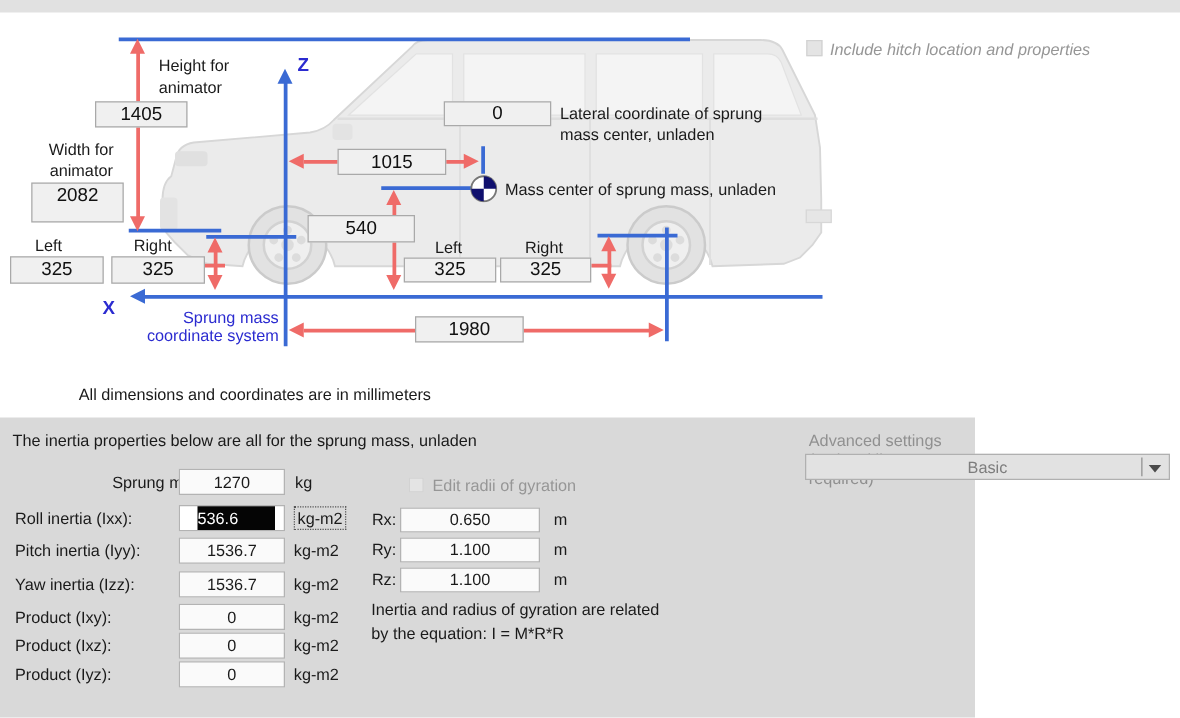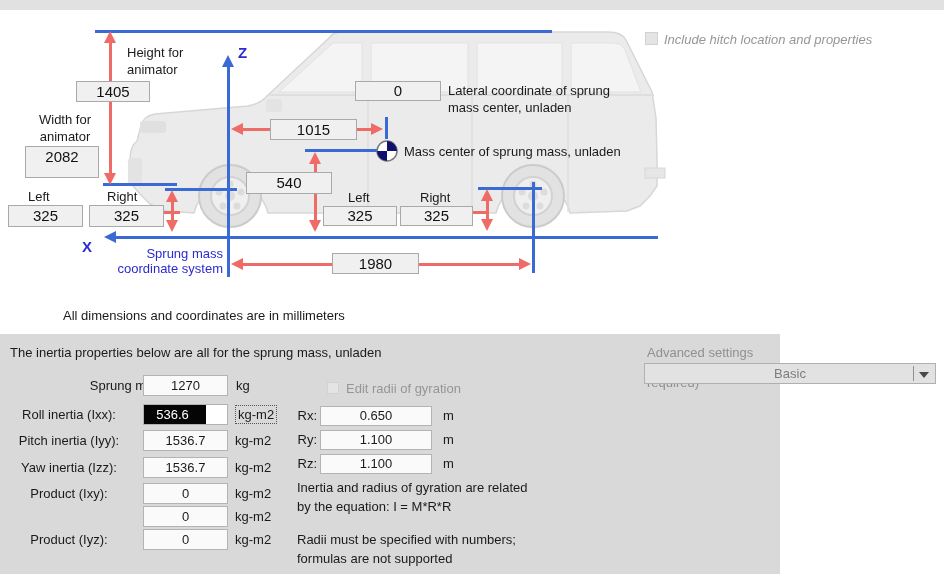--- a/index.html
+++ b/index.html
@@ -36,27 +36,27 @@
   }
   .lbl{line-height:17px;}
   .bluelbl{color:var(--txtblue);}
   .axis{color:var(--txtblue);font-weight:bold;font-size:15px;}
   
   .cb{width:13px;height:13px;background:#e4e4e4;border:1px solid #d2d2d2;box-sizing:border-box;}
   .graylbl{color:#969696;}
   
   .panel{left:0;top:334px;width:780px;height:240px;background:var(--panel);}
   .irow{position:absolute;left:0;width:320px;height:21px;}
-  .ilabel{position:absolute;left:0;width:138px;text-align:center;line-height:21px;}
+  .ilabel{position:absolute;left:0;width:138px;text-align:left;line-height:21px;padding-left:12px;}
   .ifield{position:absolute;left:143px;width:85px;height:21px;line-height:19px;text-align:center;
           background:#fafafa;border:1px solid #b3b3b3;box-sizing:border-box;}
   .iunit{position:absolute;left:235px;line-height:21px;}
   .selfield{background:#ffffff;}
-  .selblk{position:absolute;left:0;top:0;bottom:0;width:57px;background:#050505;color:#ffffff;
-          text-align:center;padding-right:5px;line-height:19px;}
+  .selblk{position:absolute;left:14px;top:0;bottom:0;width:57px;background:#050505;color:#ffffff;
+          text-align:left;padding-right:5px;line-height:19px;}
   .dotted{border:1px dotted #555;padding:0 2px;line-height:17px;margin-top:1px;display:inline-block;}
   .rrow{position:absolute;width:470px;height:20px;}
   .rlabel{position:absolute;left:270px;width:47px;text-align:right;line-height:20px;}
   .rfield{position:absolute;left:320px;width:112px;height:20px;line-height:18px;text-align:center;
           background:#fafafa;border:1px solid #b3b3b3;box-sizing:border-box;}
   .runit{position:absolute;left:443px;line-height:20px;}
   .note{line-height:19px;}
   .dropdown{left:644px;top:363px;width:292px;height:21px;background:#e2e2e2;border:1px solid #b0b0b0;
             box-sizing:border-box;color:#7d7d7d;text-align:center;line-height:19px;}
   .dd-sep{position:absolute;right:21px;top:2px;bottom:2px;width:1px;background:#8f8f8f;}
@@ -212,20 +212,21 @@
     <span class="ilabel">Yaw inertia (Izz):</span>
     <div class="ifield">1536.7</div>
     <span class="iunit">kg-m2</span>
   </div>
   <div class="irow" style="top:149px;">
     <span class="ilabel">Product (Ixy):</span>
     <div class="ifield">0</div>
     <span class="iunit">kg-m2</span>
   </div>
   <div class="irow" style="top:172px;">
+    <span class="ilabel">Product (Ixz):</span>
     <div class="ifield">0</div>
     <span class="iunit">kg-m2</span>
   </div>
   <div class="irow" style="top:195px;">
     <span class="ilabel">Product (Iyz):</span>
     <div class="ifield">0</div>
     <span class="iunit">kg-m2</span>
   </div>
 
   <div class="rrow" style="top:72px;">
@@ -240,24 +241,20 @@
   </div>
   <div class="rrow" style="top:120px;">
     <span class="rlabel">Rz:</span>
     <div class="rfield">1.100</div>
     <span class="runit">m</span>
   </div>
 
   <div class="abs note" style="left:297px;top:144px;">
     <div>Inertia and radius of gyration are related</div>
     <div>by the equation: I = M*R*R</div>
-  </div>
-  <div class="abs note" style="left:297px;top:196px;">
-    <div>Radii must be specified with numbers;</div>
-    <div>formulas are not supported</div>
   </div>
 
   <div class="abs" style="left:647px;top:11px;color:#909090;">Advanced settings (optional license required)</div>
   <div class="abs dropdown" style="top:29px;">
     <span>Basic</span>
     <div class="dd-sep"></div>
     <div class="dd-arrow"></div>
   </div>
 </div>
 

